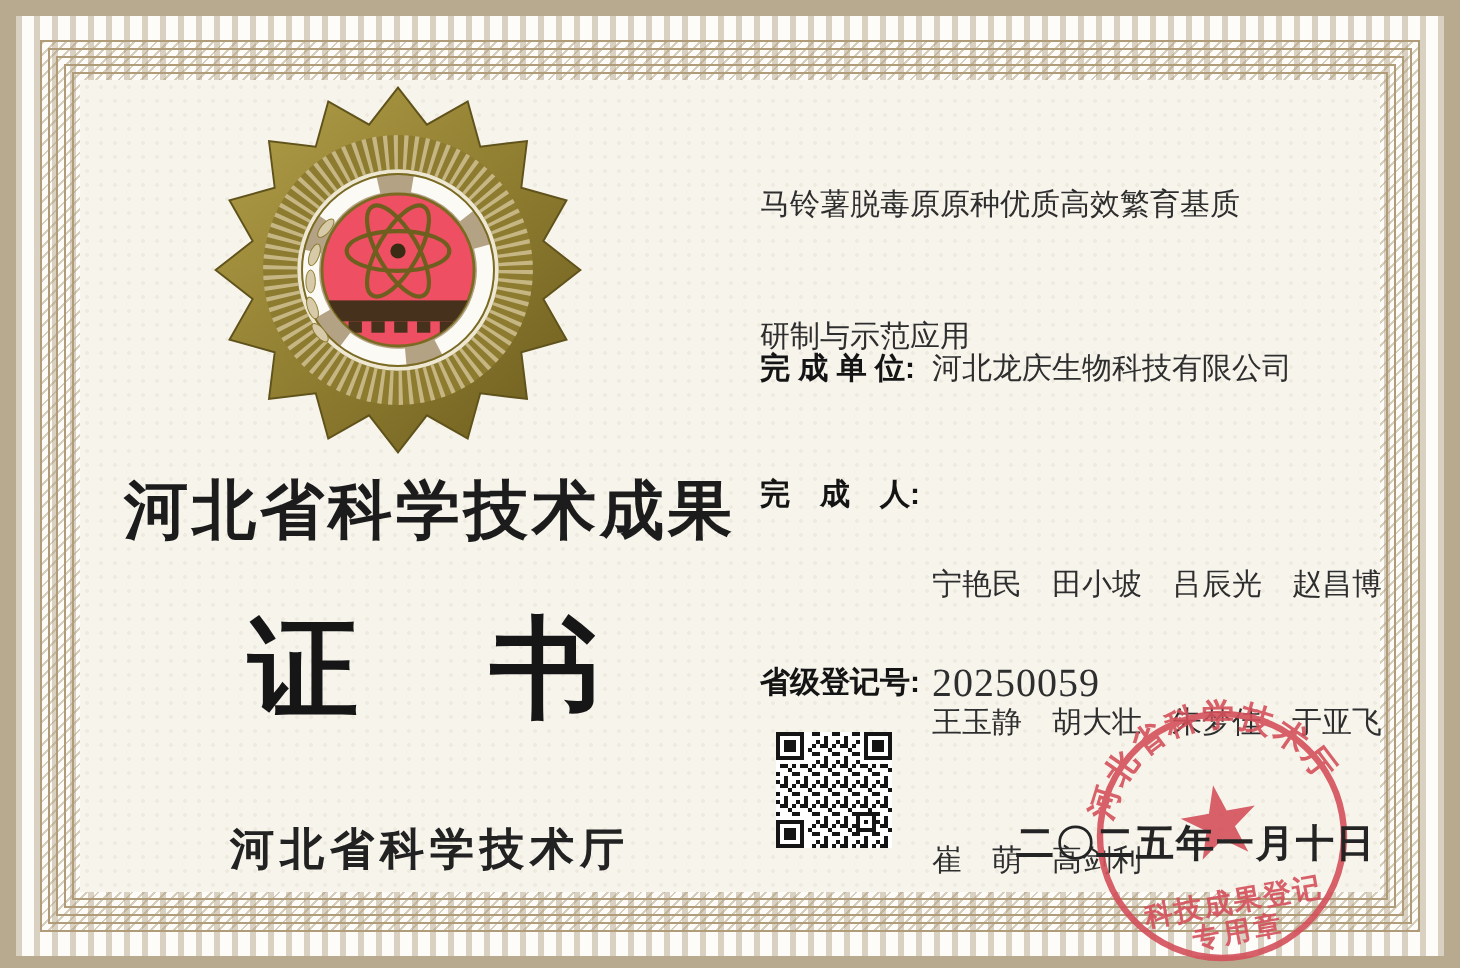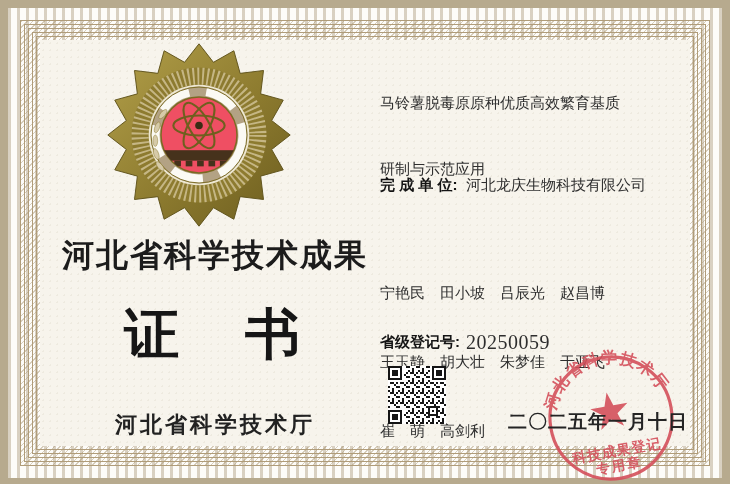--- a/index.html
+++ b/index.html
@@ -102,20 +102,21 @@
          <div class="ln">研制与示范应用</div>
        </div>
      </div>
 
      <div class="field" style="top:134px;">
        <span class="flabel">完 成 单 位:</span>
        <div class="fvalue">河北龙庆生物科技有限公司</div>
      </div>
 
      <div class="field completers" style="top:197px;">
+       <span class="flabel">完　成　人:</span>
        <div class="fvalue">
          <div class="ln">宁艳民　田小坡　吕辰光　赵昌博</div>
          <div class="ln">王玉静　胡大壮　朱梦佳　于亚飞</div>
          <div class="ln">崔　萌　高剑利</div>
        </div>
      </div>
 
      <div class="field" style="top:291px;">
        <span class="flabel">省级登记号:</span>
        <div class="fvalue regnum">20250059</div>

